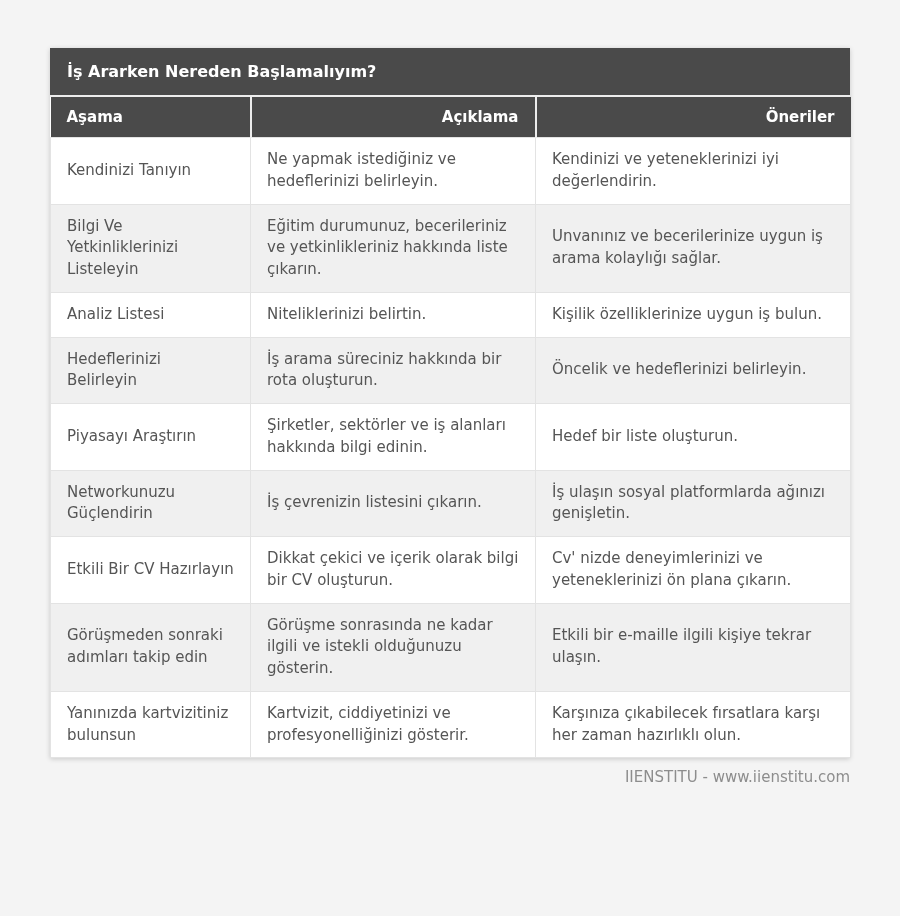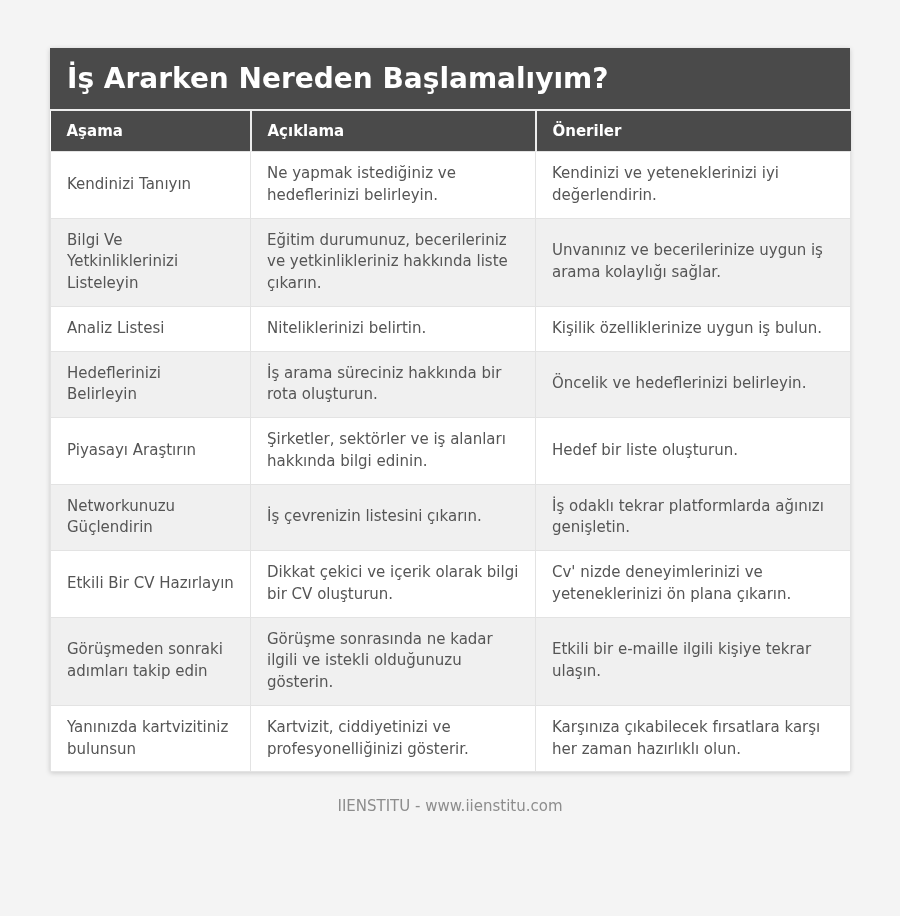--- a/index.html
+++ b/index.html
@@ -18,21 +18,21 @@
   .card {
     width: 800px;
     box-shadow: 0 1px 5px rgba(0,0,0,0.18);
     background: #ffffff;
   }
   .title-bar {
     box-sizing: border-box;
     width: 800px;
     background: #4a4a4a;
     color: #ffffff;
-    font-size: 28px;
+    font-size: 16px;
     font-weight: 700;
     padding: 14px 17px;
     border-bottom: 2px solid #ededed;
   }
   table.job-table {
     width: 800px;
     border-collapse: collapse;
     table-layout: fixed;
     background: #ffffff;
   }
@@ -42,39 +42,40 @@
   table.job-table th {
     background: #4a4a4a;
     color: #ffffff;
     font-size: 15px;
     font-weight: 700;
     text-align: left;
     padding: 11px 16px;
   }
   table.job-table th + th {
     border-left: 2px solid #ededed;
+    text-align: right;
   }
   table.job-table td {
     font-size: 15px;
     color: #555555;
     line-height: 1.45;
     padding: 11px 16px;
     border: 1px solid #e3e3e3;
     vertical-align: middle;
     word-wrap: break-word;
   }
   table.job-table tbody tr:nth-child(even) td {
     background: #f0f0f0;
   }
   .footer {
     width: 800px;
-    text-align: center;
+    text-align: right;
     color: #8d8d8d;
     font-size: 15px;
-    margin-top: 25px;
+    margin-top: 10px;
   }
 </style>
 </head>
 <body>
 
 <div class="page">
   <div class="card">
     <div class="title-bar">İş Ararken Nereden Başlamalıyım?</div>
     <table class="job-table">
       <colgroup>
@@ -111,21 +112,21 @@
           <td>Öncelik ve hedeflerinizi belirleyin.</td>
         </tr>
         <tr>
           <td>Piyasayı Araştırın</td>
           <td>Şirketler, sektörler ve iş alanları hakkında bilgi edinin.</td>
           <td>Hedef bir liste oluşturun.</td>
         </tr>
         <tr>
           <td>Networkunuzu Güçlendirin</td>
           <td>İş çevrenizin listesini çıkarın.</td>
-          <td>İş odaklı tekrar platformlarda ağınızı genişletin.</td>
+          <td>İş ulaşın sosyal platformlarda ağınızı genişletin.</td>
         </tr>
         <tr>
           <td>Etkili Bir CV Hazırlayın</td>
           <td>Dikkat çekici ve içerik olarak bilgi bir CV oluşturun.</td>
           <td>Cv' nizde deneyimlerinizi ve yeteneklerinizi ön plana çıkarın.</td>
         </tr>
         <tr>
           <td>Görüşmeden sonraki adımları takip edin</td>
           <td>Görüşme sonrasında ne kadar ilgili ve istekli olduğunuzu gösterin.</td>
           <td>Etkili bir e-maille ilgili kişiye tekrar ulaşın.</td>

